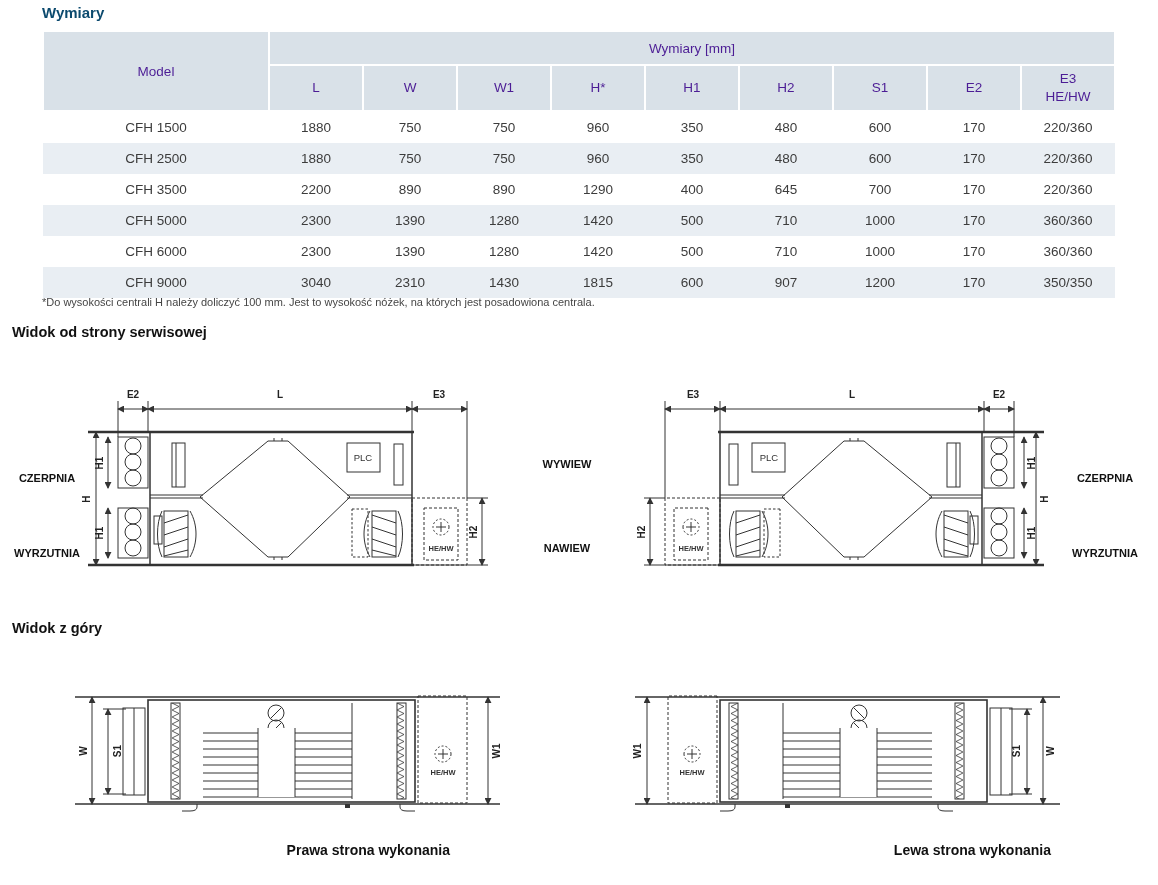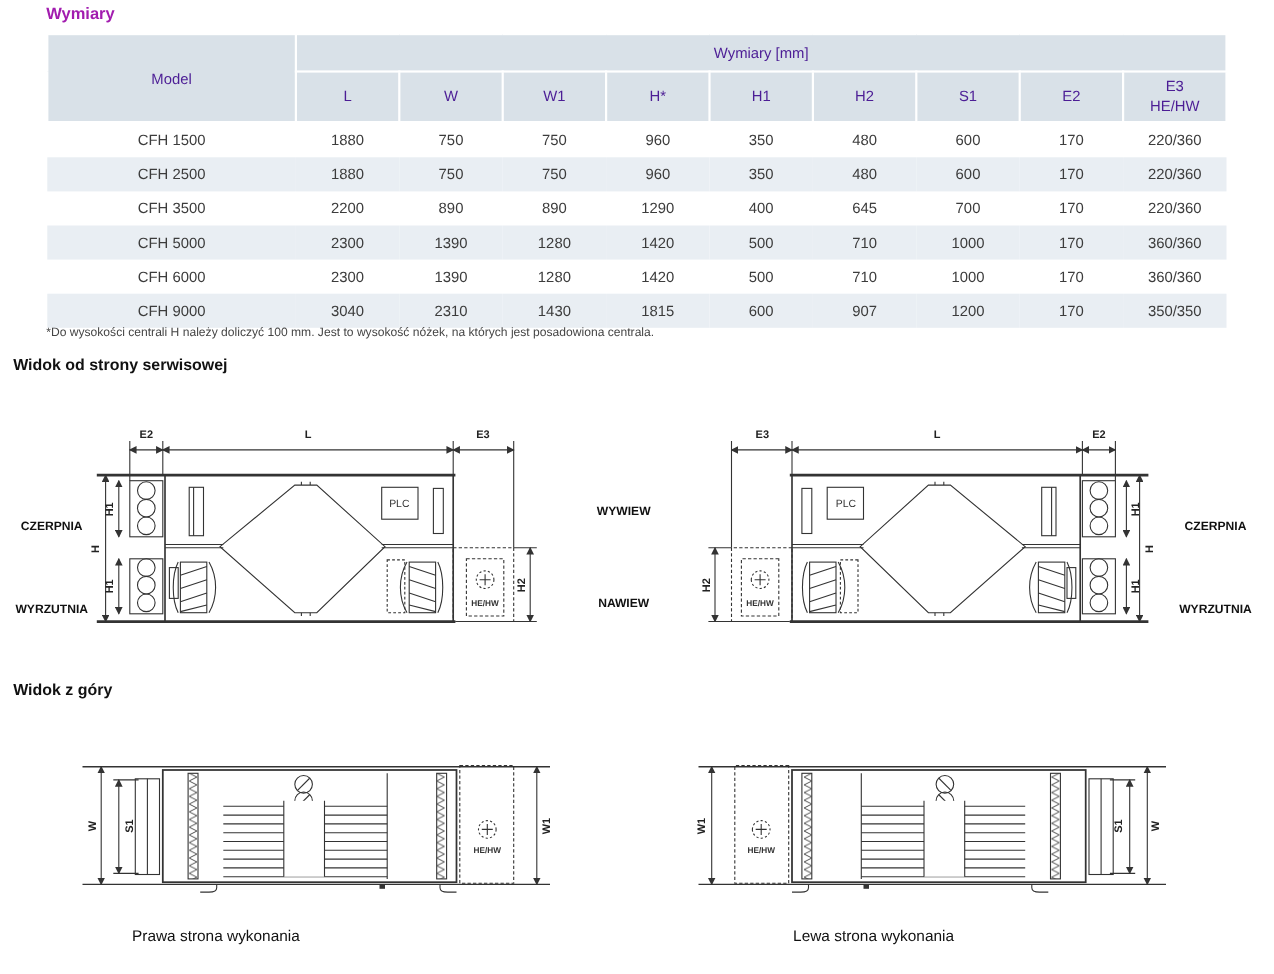--- a/index.html
+++ b/index.html
@@ -1,38 +1,38 @@
 <!DOCTYPE html>
 <html><head>
 <meta charset="utf-8">
 <style>
   html,body{margin:0;padding:0;}
   body{
     width:1158px;height:885px;position:relative;background:#fff;
     font-family:"Liberation Sans",sans-serif;color:#3a3a3a;overflow:hidden;
   }
-  .page-title{position:absolute;left:42px;top:4px;font-size:15px;font-weight:bold;color:#a21caf;}
+  .page-title{position:absolute;left:42px;top:4px;font-size:15px;font-weight:bold;color:#0c4a6e;}
   table.dims{
     position:absolute;left:42px;top:30px;width:1074px;
     border-collapse:collapse;table-layout:fixed;font-size:13.5px;color:#3c3c3c;
   }
   table.dims col.model-col{width:226px;}
   table.dims th{
     background:#d9e1e8;font-weight:normal;text-align:center;vertical-align:middle;
     border:2px solid #fff;color:#4c1d95;
   }
   table.dims .group-row th{height:30px;}
   table.dims .cols-row th{height:42px;line-height:1.3;}
   table.dims td{text-align:center;height:29px;vertical-align:middle;}
   table.dims tbody tr:nth-child(even) td{background:#e9eef3;}
   .footnote{position:absolute;left:42px;top:296px;font-size:11px;color:#454545;}
   .view-title{position:absolute;left:12px;width:1158px;font-size:14.5px;font-weight:bold;color:#111;}
   #view-title-1{top:324px;}
   #view-title-2{top:620px;}
-  .diagram-caption{position:absolute;top:842px;font-size:14px;font-weight:normal;color:#111;text-align:left;width:330px;}
+  .diagram-caption{position:absolute;top:842px;font-size:14px;font-weight:bold;color:#111;text-align:right;width:330px;}
   #caption-right-side{left:120px;}
   #caption-left-side{left:721px;}
   svg.band{position:absolute;left:0;}
   #band-side{top:385px;}
   #band-top{top:675px;}
   svg text{font-family:"Liberation Sans",sans-serif;fill:#222;}
   text.dim{font-size:10px;font-weight:bold;}
   text.big{font-size:11px;font-weight:bold;fill:#111;}
   text.plc{font-size:9.5px;font-weight:normal;fill:#333;}
   text.hehw{font-size:7.5px;font-weight:bold;fill:#333;}

